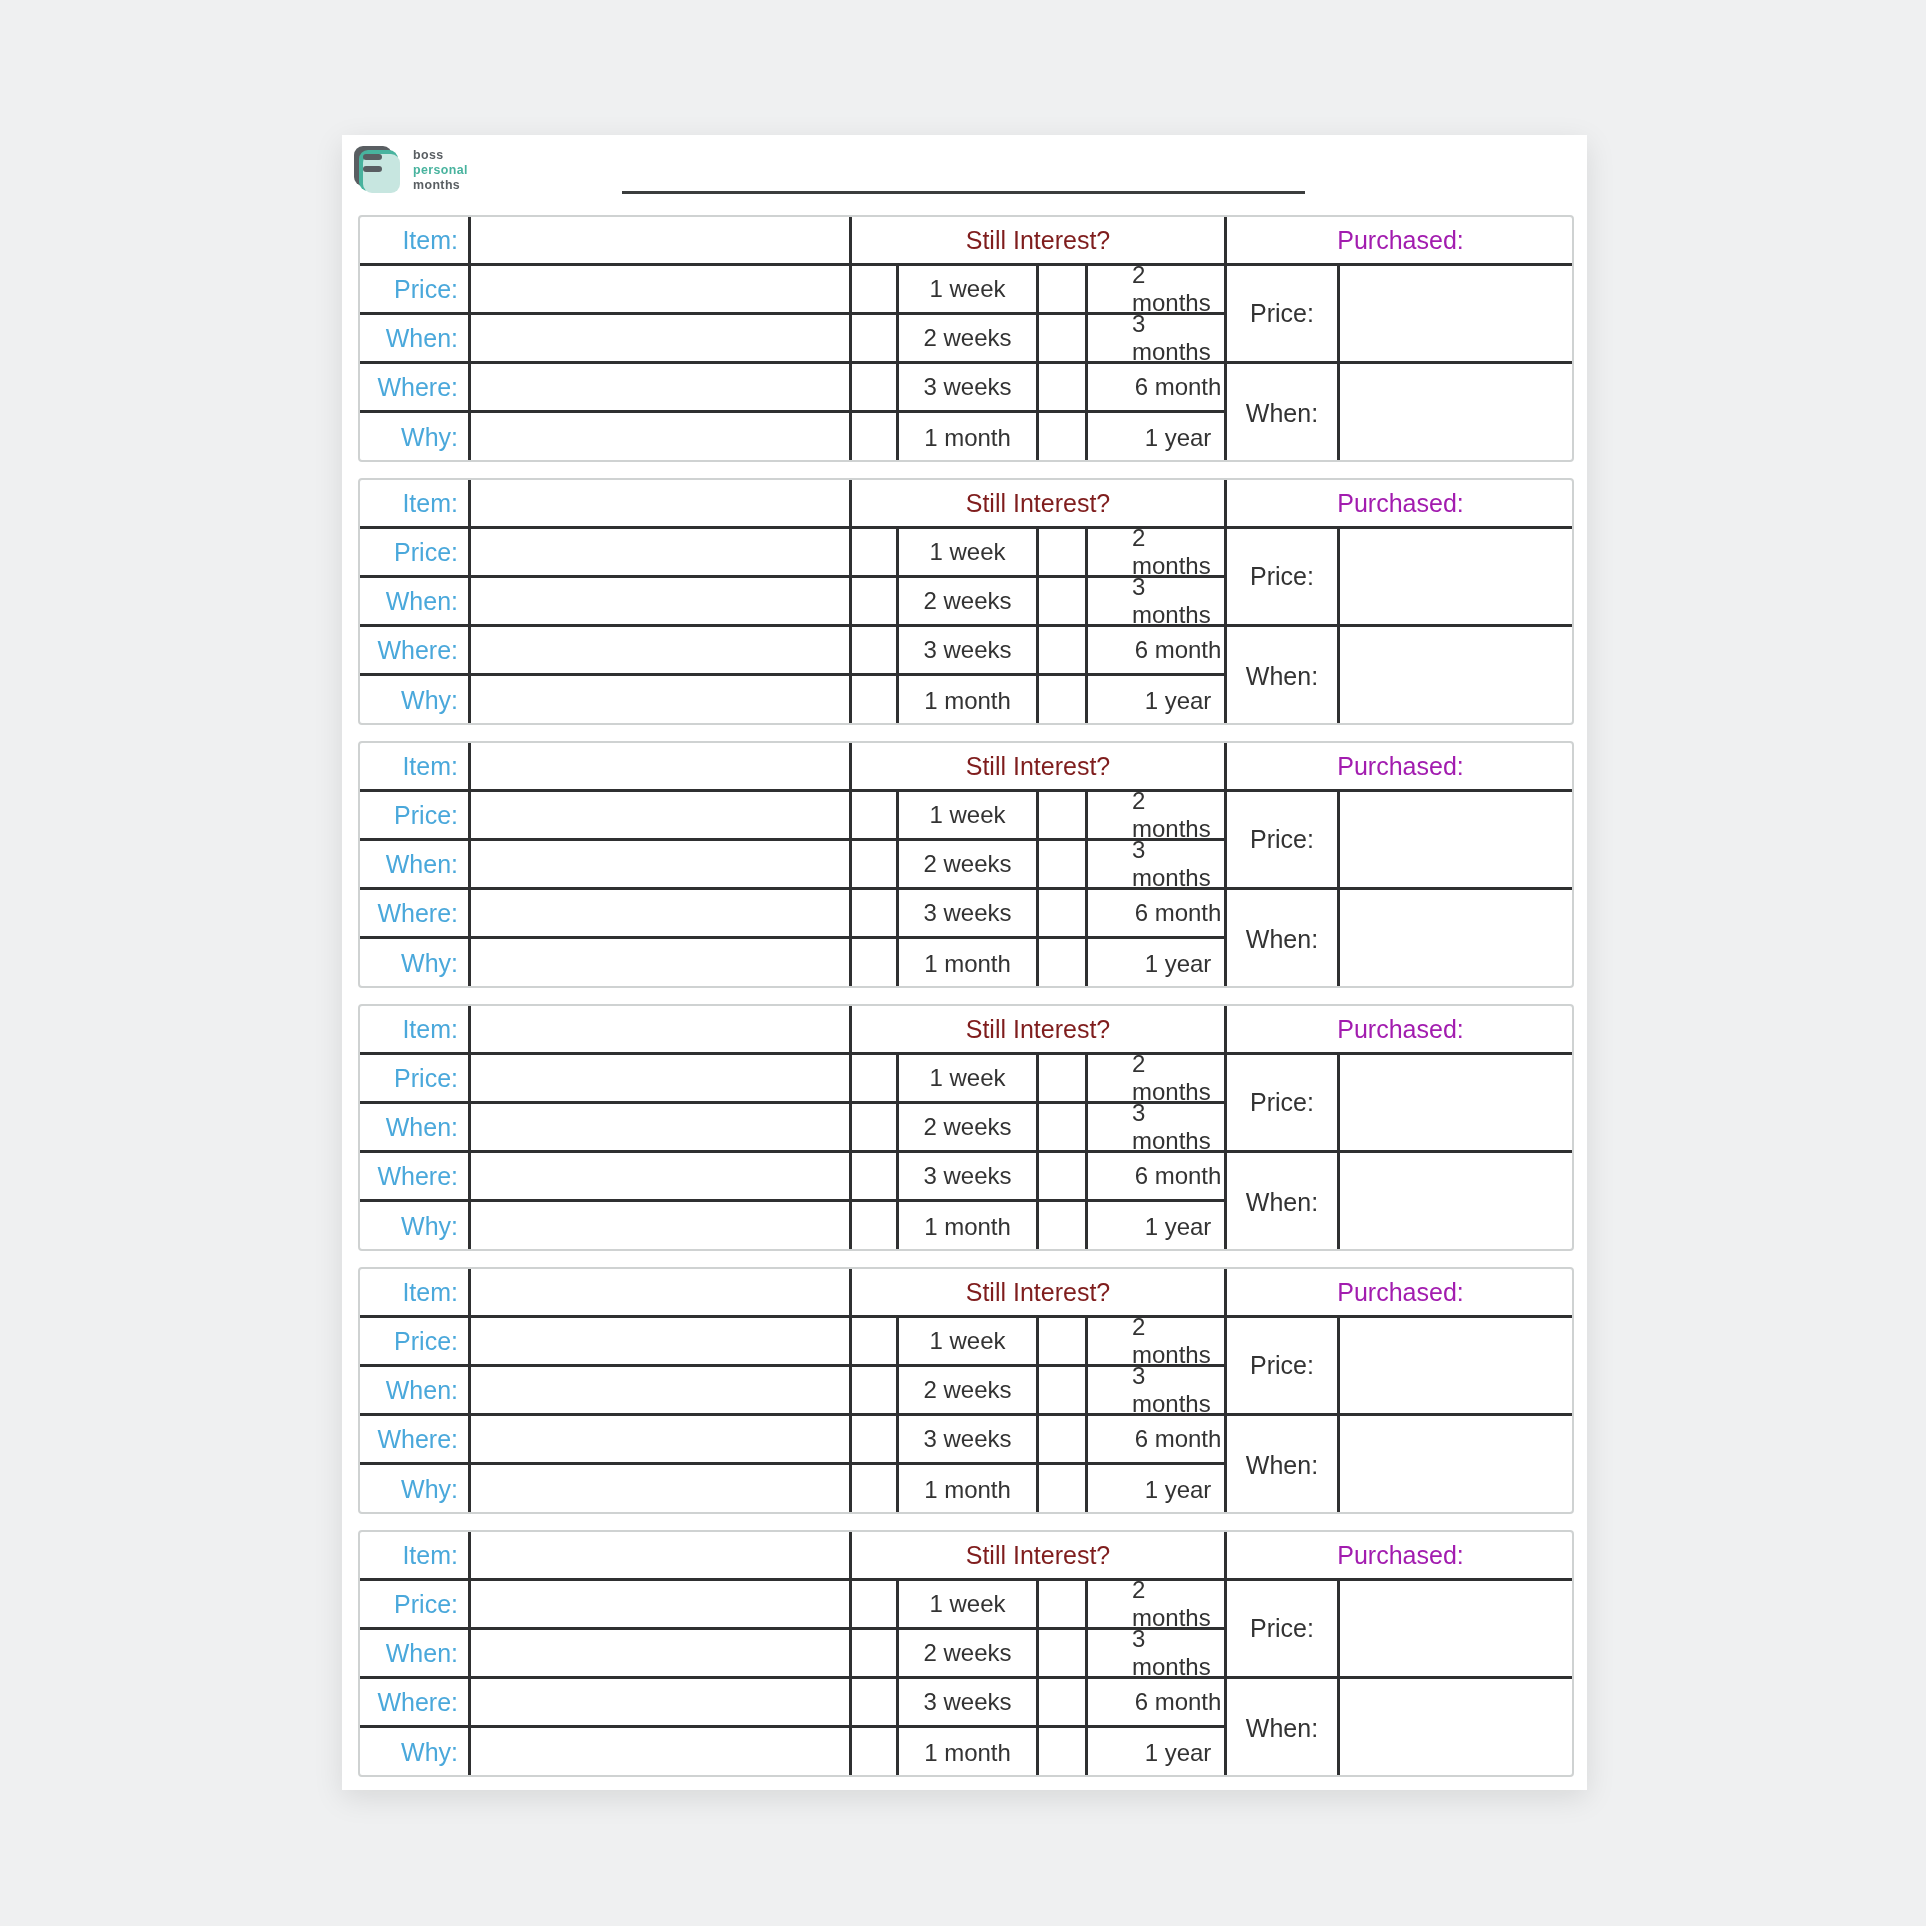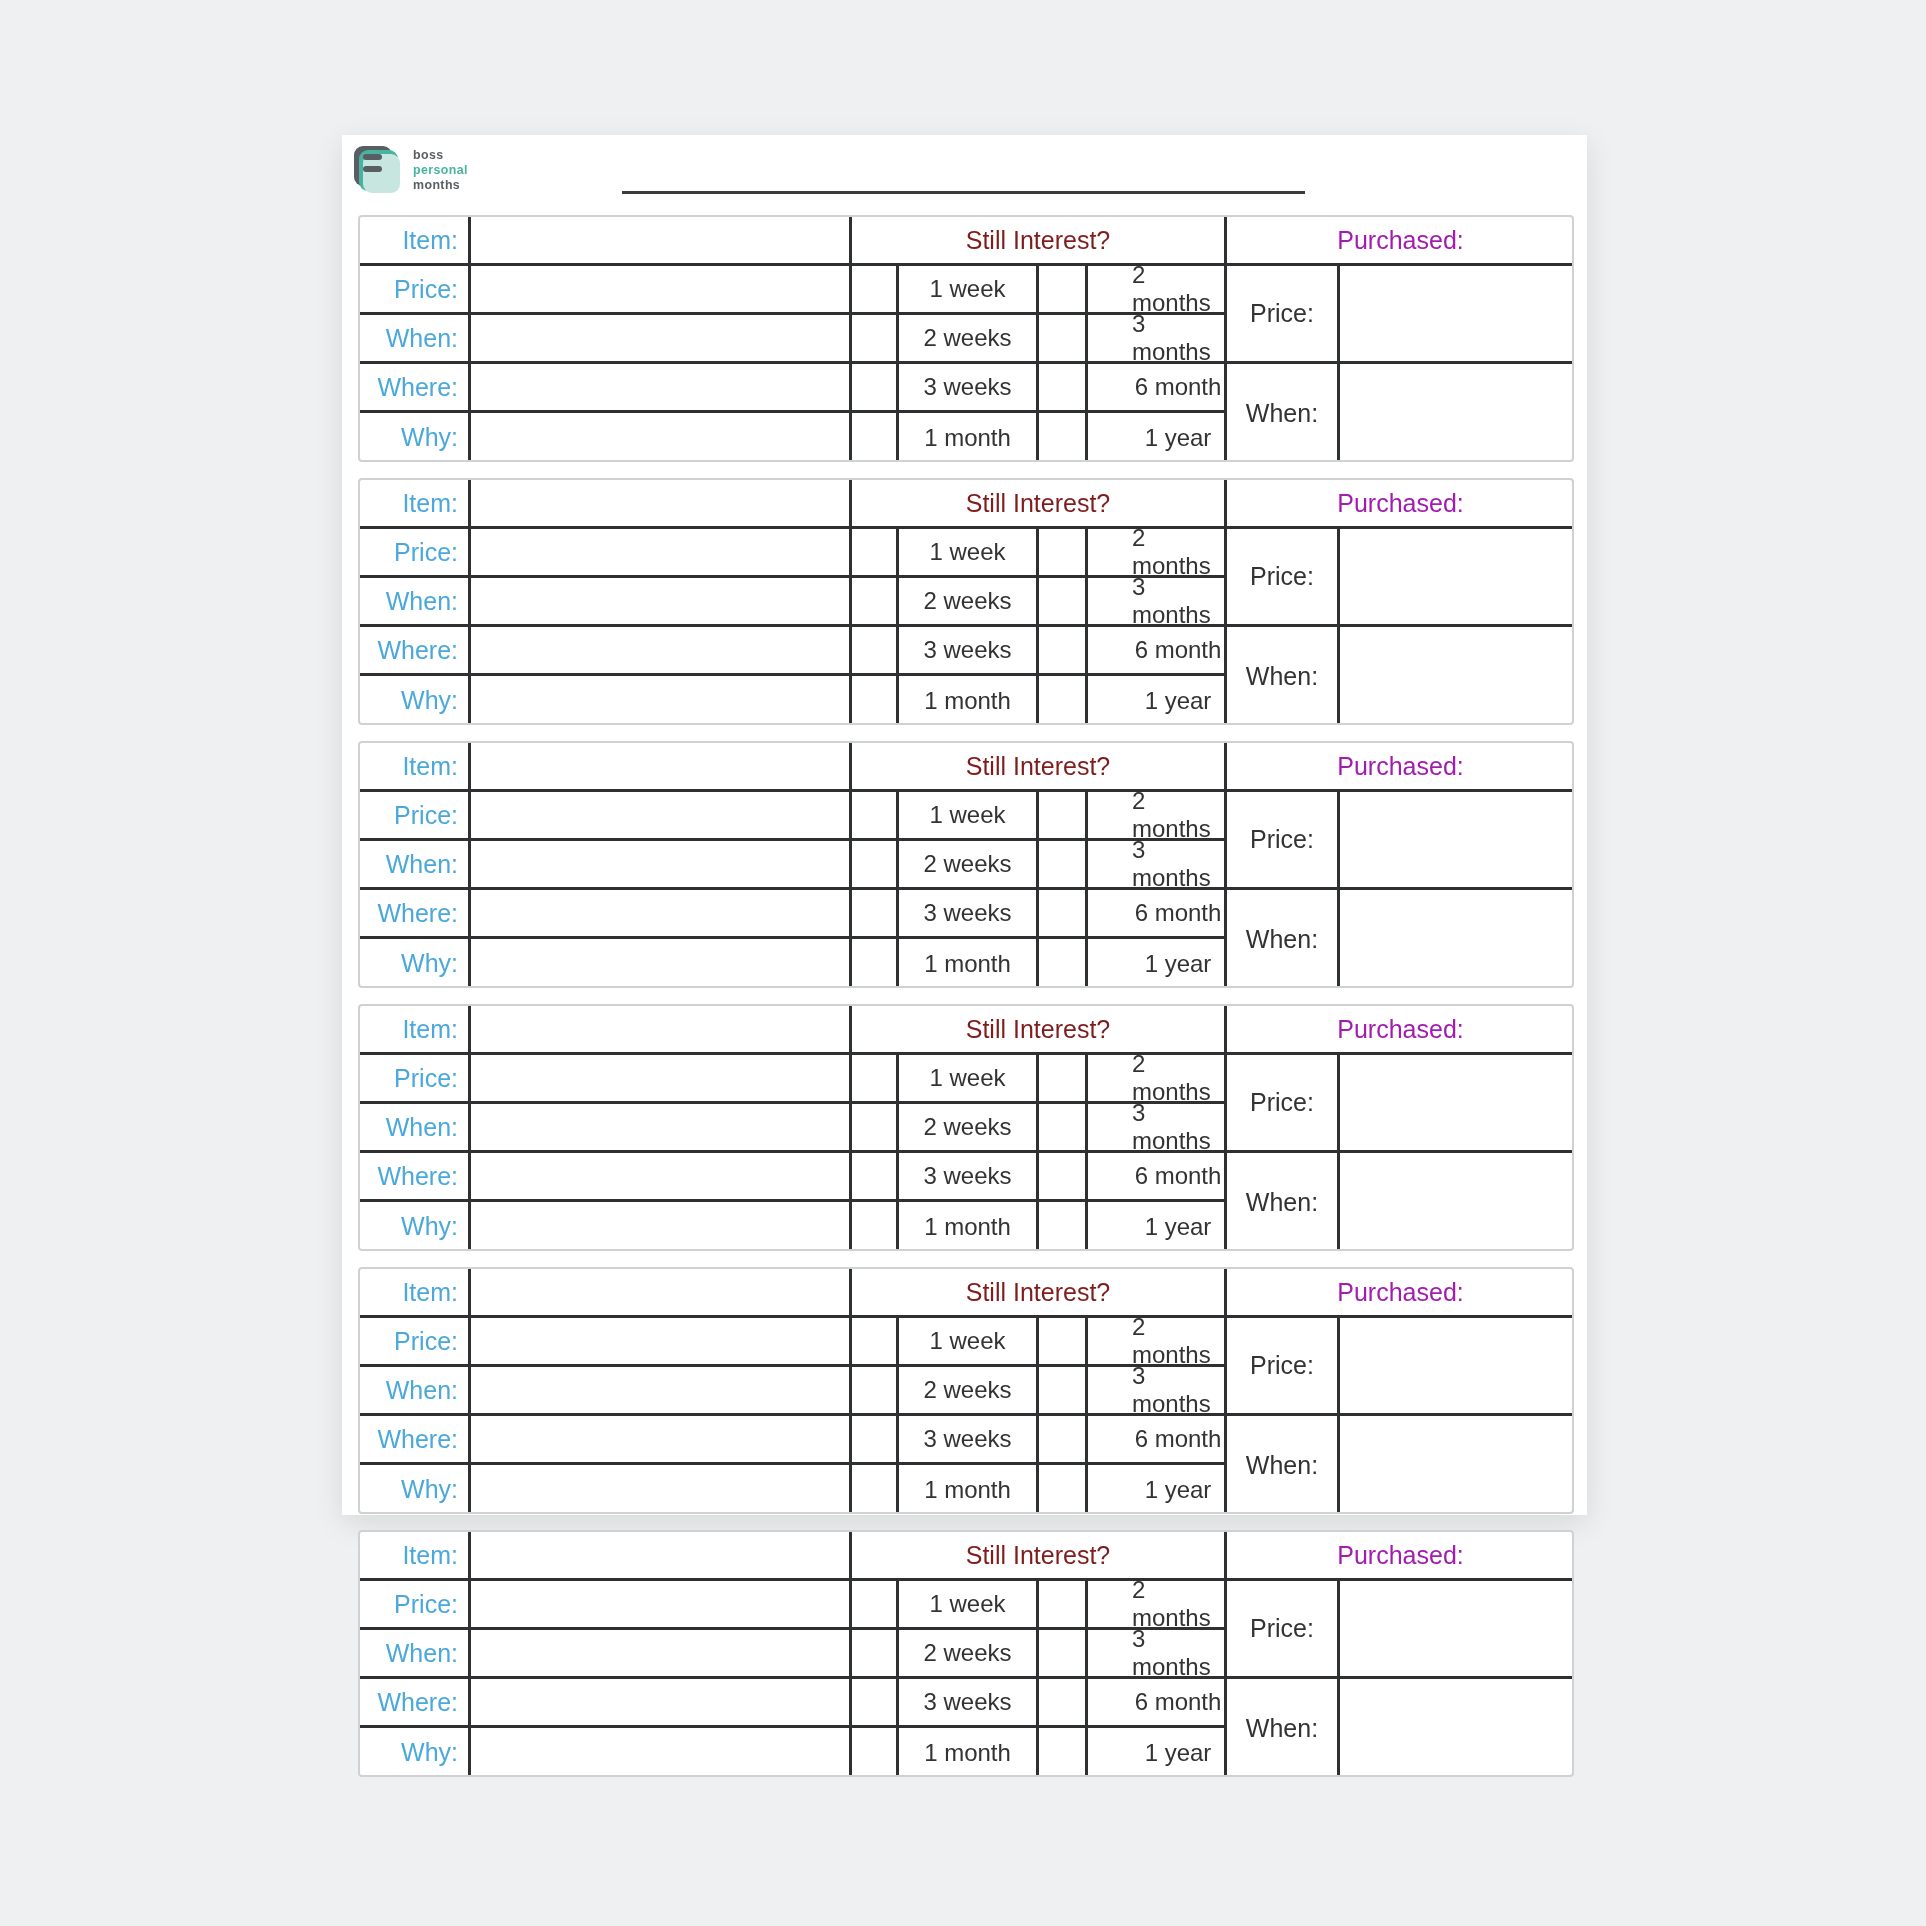--- a/index.html
+++ b/index.html
@@ -6,21 +6,21 @@
   body{
     width:1927px;height:1927px;
     background:#eff0f1;
     font-family:"Liberation Sans", sans-serif;
     position:relative;
     overflow:hidden;
   }
   .page{
     position:absolute;
     left:342px;top:135px;
-    width:1245px;height:1380px;
+    width:1245px;height:1655px;
     background:#ffffff;
     box-shadow:0 8px 28px rgba(0,0,0,0.10);
     text-decoration:underline;
   }
   
   .header{position:relative;height:80px;}
   .brand{position:absolute;left:12px;top:10px;display:flex;align-items:center;}
   .brand-icon{position:relative;width:50px;height:50px;}
   .sq{position:absolute;border-radius:9px;}
   .sq-back{left:0;top:1px;width:38px;height:40px;background:#595e62;}

